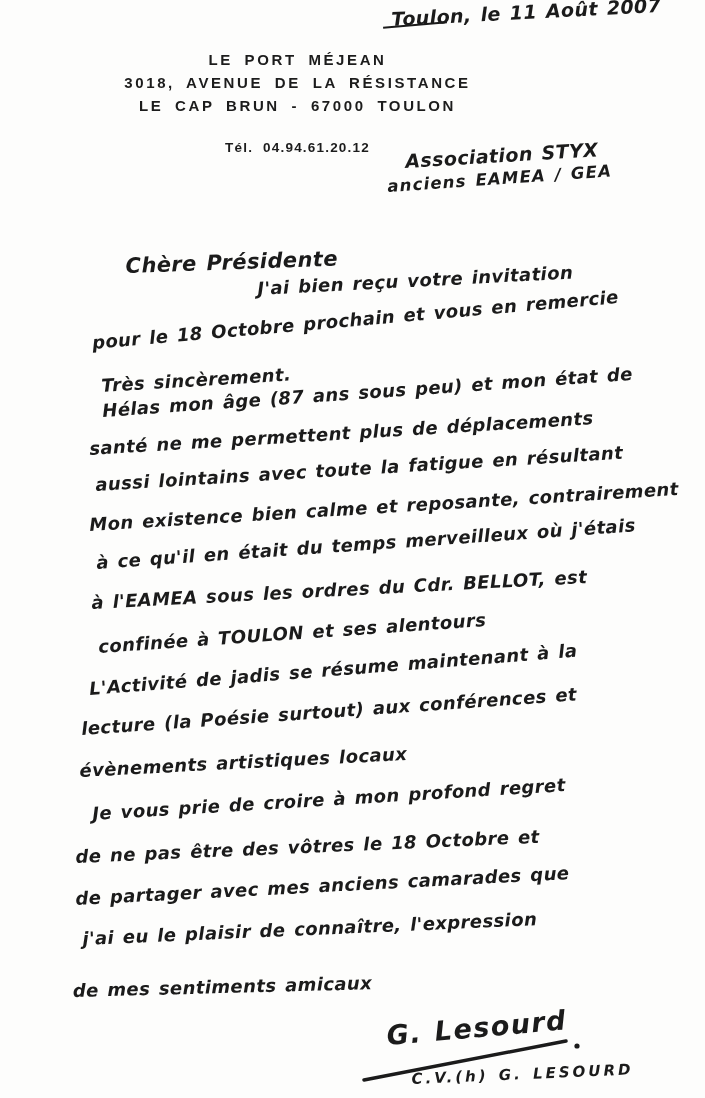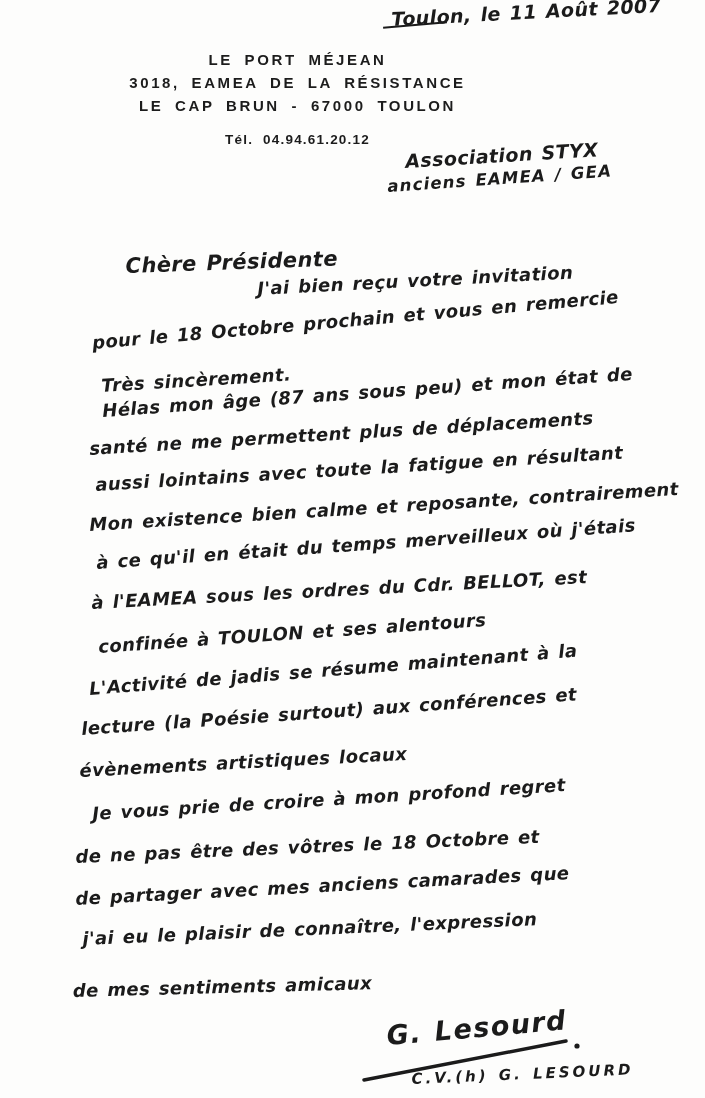--- a/index.html
+++ b/index.html
@@ -31,21 +31,21 @@
     font-weight: bold;
     color: #1c1c1c;
     letter-spacing: 2.6px;
     word-spacing: 5px;
     font-size: 15px;
     line-height: 23px;
   }
   .lh-phone {
     font-size: 13.5px;
     letter-spacing: 1.2px;
-    margin-top: 11px;
+    margin-top: 19px;
   }
 
   
   .hw {
     position: absolute;
     font-family: "DejaVu Sans", sans-serif;
     font-style: italic;
     font-weight: bold;
     color: #1b1b1b;
     white-space: nowrap;
@@ -105,21 +105,21 @@
 </head>
 <body>
 
 <div class="page">
 
   <div class="t-crossbar"></div>
   <div class="hw date-line">Toulon, le 11 Août 2007</div>
 
   <div class="letterhead">
     <div class="lh-line">LE PORT MÉJEAN</div>
-    <div class="lh-line">3018, EAMEA DE LA RÉSISTANCE</div>
+    <div class="lh-line">3018, AVENUE DE LA RÉSISTANCE</div>
     <div class="lh-line">LE CAP BRUN  -  67000 TOULON</div>
     <div class="lh-line lh-phone">Tél. 04.94.61.20.12</div>
   </div>
 
   <div class="hw recipient-1">Association STYX</div>
   <div class="hw recipient-2">anciens EAMEA / GEA</div>
 
   <div class="hw salutation">Chère Présidente</div>
 
   <div class="hw bl bl-0">J'ai bien reçu votre invitation</div>

